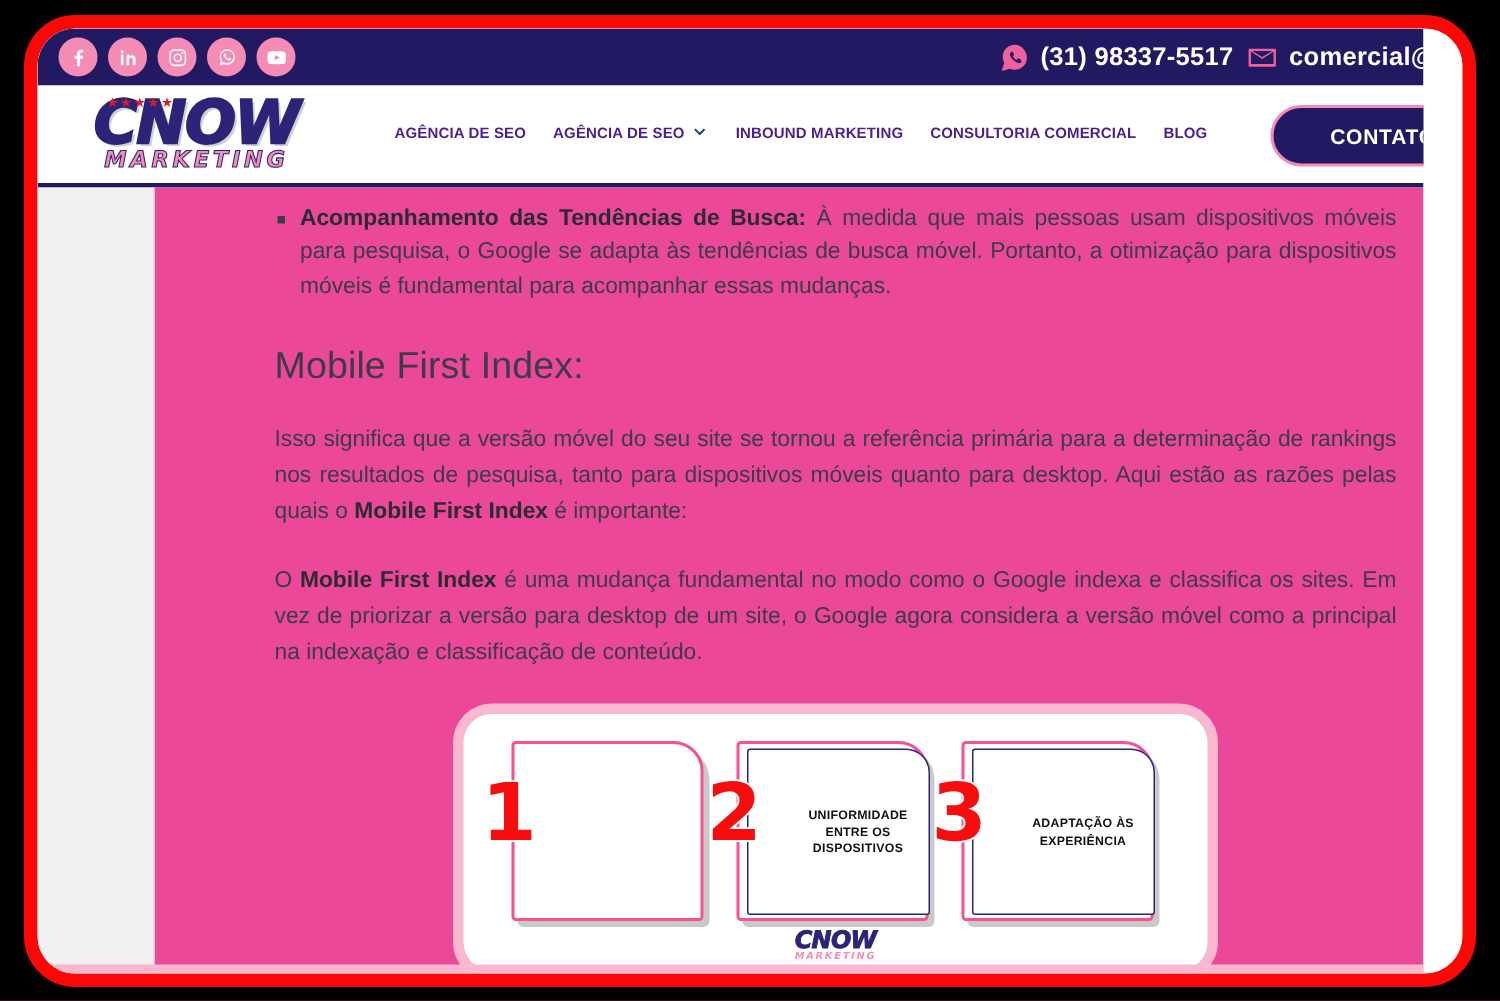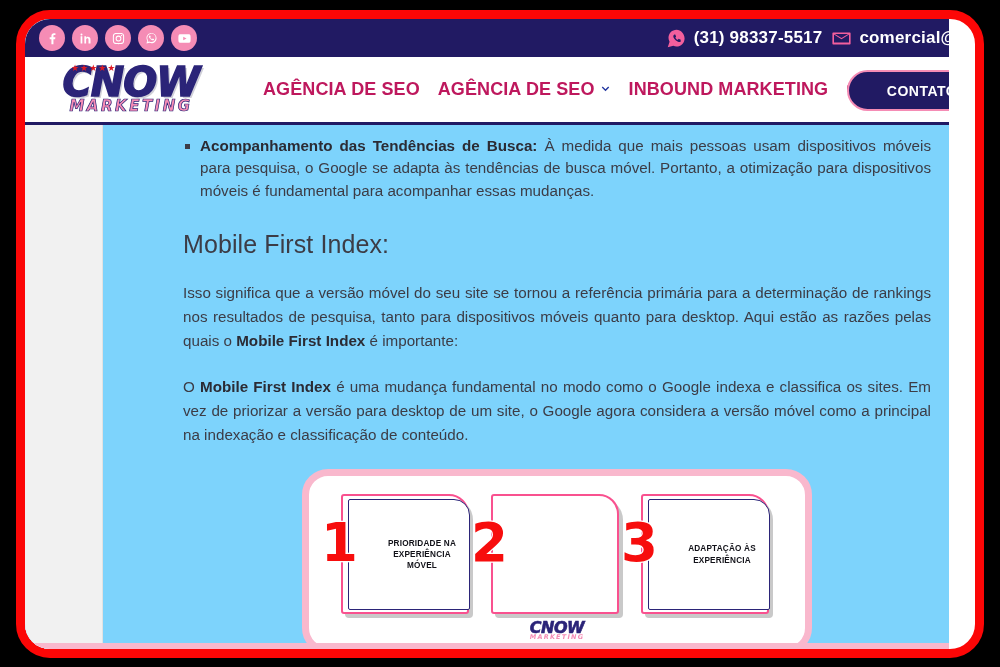--- a/index.html
+++ b/index.html
@@ -113,22 +113,22 @@
     margin-top: -4px;
   }
   .nav {
     display: flex;
     align-items: center;
     gap: 18px;
     margin-left: 38px;
     flex: 1 1 auto;
   }
   .nav-item {
-    color: #be185d;
-    font-size: 18px;
+    color: #4c1d95;
+    font-size: 10px;
     font-weight: bold;
     letter-spacing: .1px;
     white-space: nowrap;
     display: flex; align-items: center; gap: 5px;
     cursor: pointer;
   }
   .chev { display: inline-block; }
   .chev svg { width: 11px; height: 11px; fill: #2438a0; }
   .cta {
     position: absolute;
@@ -145,21 +145,21 @@
     letter-spacing: .5px;
     display: flex; align-items: center; justify-content: center;
     cursor: pointer;
     white-space: nowrap;
   }
 
   
   .content-wrap {
     position: relative;
     height: calc(630px - 38px - 68px);
-    background: #7dd3fc;
+    background: #ec4899;
     display: flex;
   }
   .left-gutter {
     width: 78px;
     flex: 0 0 78px;
     background: #f1f1f1;
     border-right: 1px solid #e2e2e2;
   }
   .article {
     flex: 1 1 auto;
@@ -406,29 +406,29 @@
           </p>
 
           <p class="para">
             <span>O </span><span class="b">Mobile First Index</span><span> é uma mudança fundamental no modo como o Google indexa e classifica os sites. Em vez de priorizar a versão para desktop de um site, o Google agora considera a versão móvel como a principal na indexação e classificação de conteúdo.</span>
           </p>
 
           <figure class="info-figure">
             <div class="info-card">
               <div class="card-shadow"></div>
               <div class="card-pink"></div>
-              <div class="card-navy">
-                <div class="card-label">PRIORIDADE NA EXPERIÊNCIA MÓVEL</div>
-              </div>
               <div class="card-num">1</div>
             </div>
 
             <div class="info-card">
               <div class="card-shadow"></div>
               <div class="card-pink"></div>
+              <div class="card-navy">
+                <div class="card-label">UNIFORMIDADE ENTRE OS DISPOSITIVOS</div>
+              </div>
               <div class="card-num">2</div>
             </div>
 
             <div class="info-card">
               <div class="card-shadow"></div>
               <div class="card-pink"></div>
               <div class="card-navy">
                 <div class="card-label">ADAPTAÇÃO ÀS EXPERIÊNCIA</div>
               </div>
               <div class="card-num">3</div>

